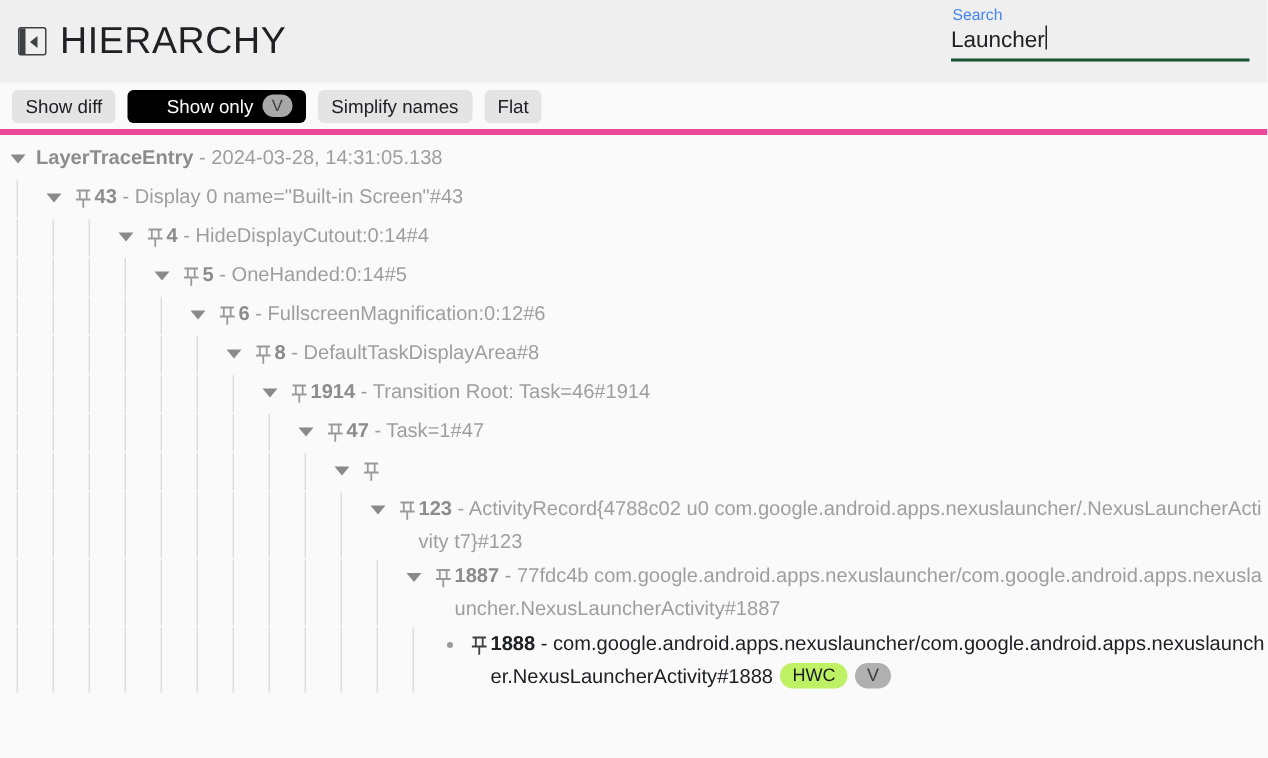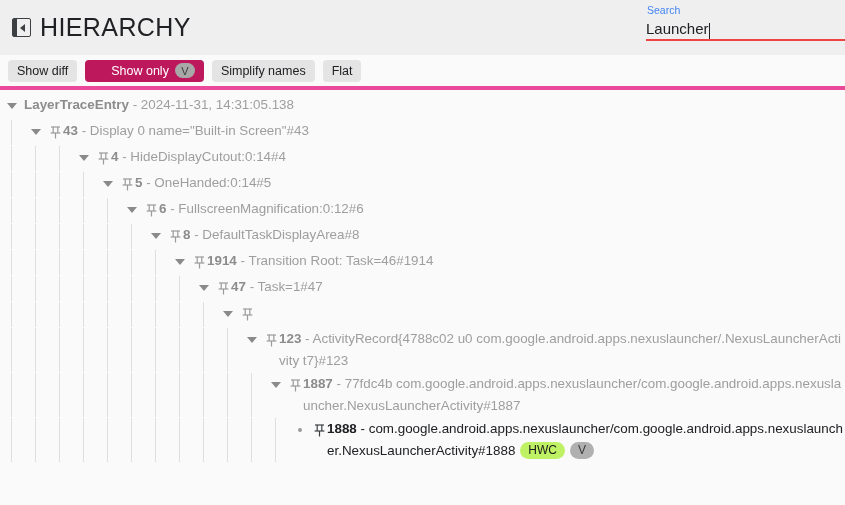--- a/index.html
+++ b/index.html
@@ -42,35 +42,35 @@
   }
   .title {
     font-size: 25px;
     font-weight: 500;
     letter-spacing: 0.4px;
     color: #202124;
   }
 
   .search-field {
     position: absolute;
-    right: 0px;
+    right: 12px;
     top: 4px;
     width: 199px;
   }
   .search-label {
     font-size: 10.5px;
     color: #4285f4;
     line-height: 13px;
     padding-left: 1px;
   }
   .search-value-wrap {
     display: flex;
-    align-items: flex-end;
+    align-items: flex-start;
     height: 24px;
-    border-bottom: 2px solid #ef4444;
+    border-bottom: 2px solid #14532d;
   }
   .search-value {
     font-size: 15px;
     color: #202124;
     line-height: 20px;
   }
   .caret {
     width: 1px;
     height: 16px;
     background: #202124;
@@ -96,21 +96,21 @@
     color: #202124;
     font-size: 12.5px;
     font-family: inherit;
     display: inline-flex;
     align-items: center;
     gap: 6px;
     cursor: pointer;
     white-space: nowrap;
   }
   .tb-btn.active {
-    background: #be185d;
+    background: #000000;
     color: #ffffff;
     padding-left: 26px;
   }
   .chip {
     background: #a8a8a8;
     color: #3c3c3c;
     border-radius: 9px;
     min-width: 20px;
     height: 15px;
     font-size: 11px;
@@ -250,21 +250,21 @@
     <span>Flat</span>
   </button>
 </div>
 
 <div class="tree" id="tree">
     <div class="row">
       <div class="guides"></div>
       <div class="toggle">
         <div class="chev"></div>
       </div>
-      <div class="label"><span class="id">LayerTraceEntry</span><span> - 2024-11-31, 14:31:05.138</span></div>
+      <div class="label"><span class="id">LayerTraceEntry</span><span> - 2024-03-28, 14:31:05.138</span></div>
     </div>
     <div class="row">
       <div class="guides">
         <div class="guide"></div>
       </div>
       <div class="toggle">
         <div class="chev"></div>
       </div>
       <div class="pin">
         <svg width="11" height="13" viewBox="0 0 11 13" fill="none" stroke="currentColor" stroke-width="1.2">

